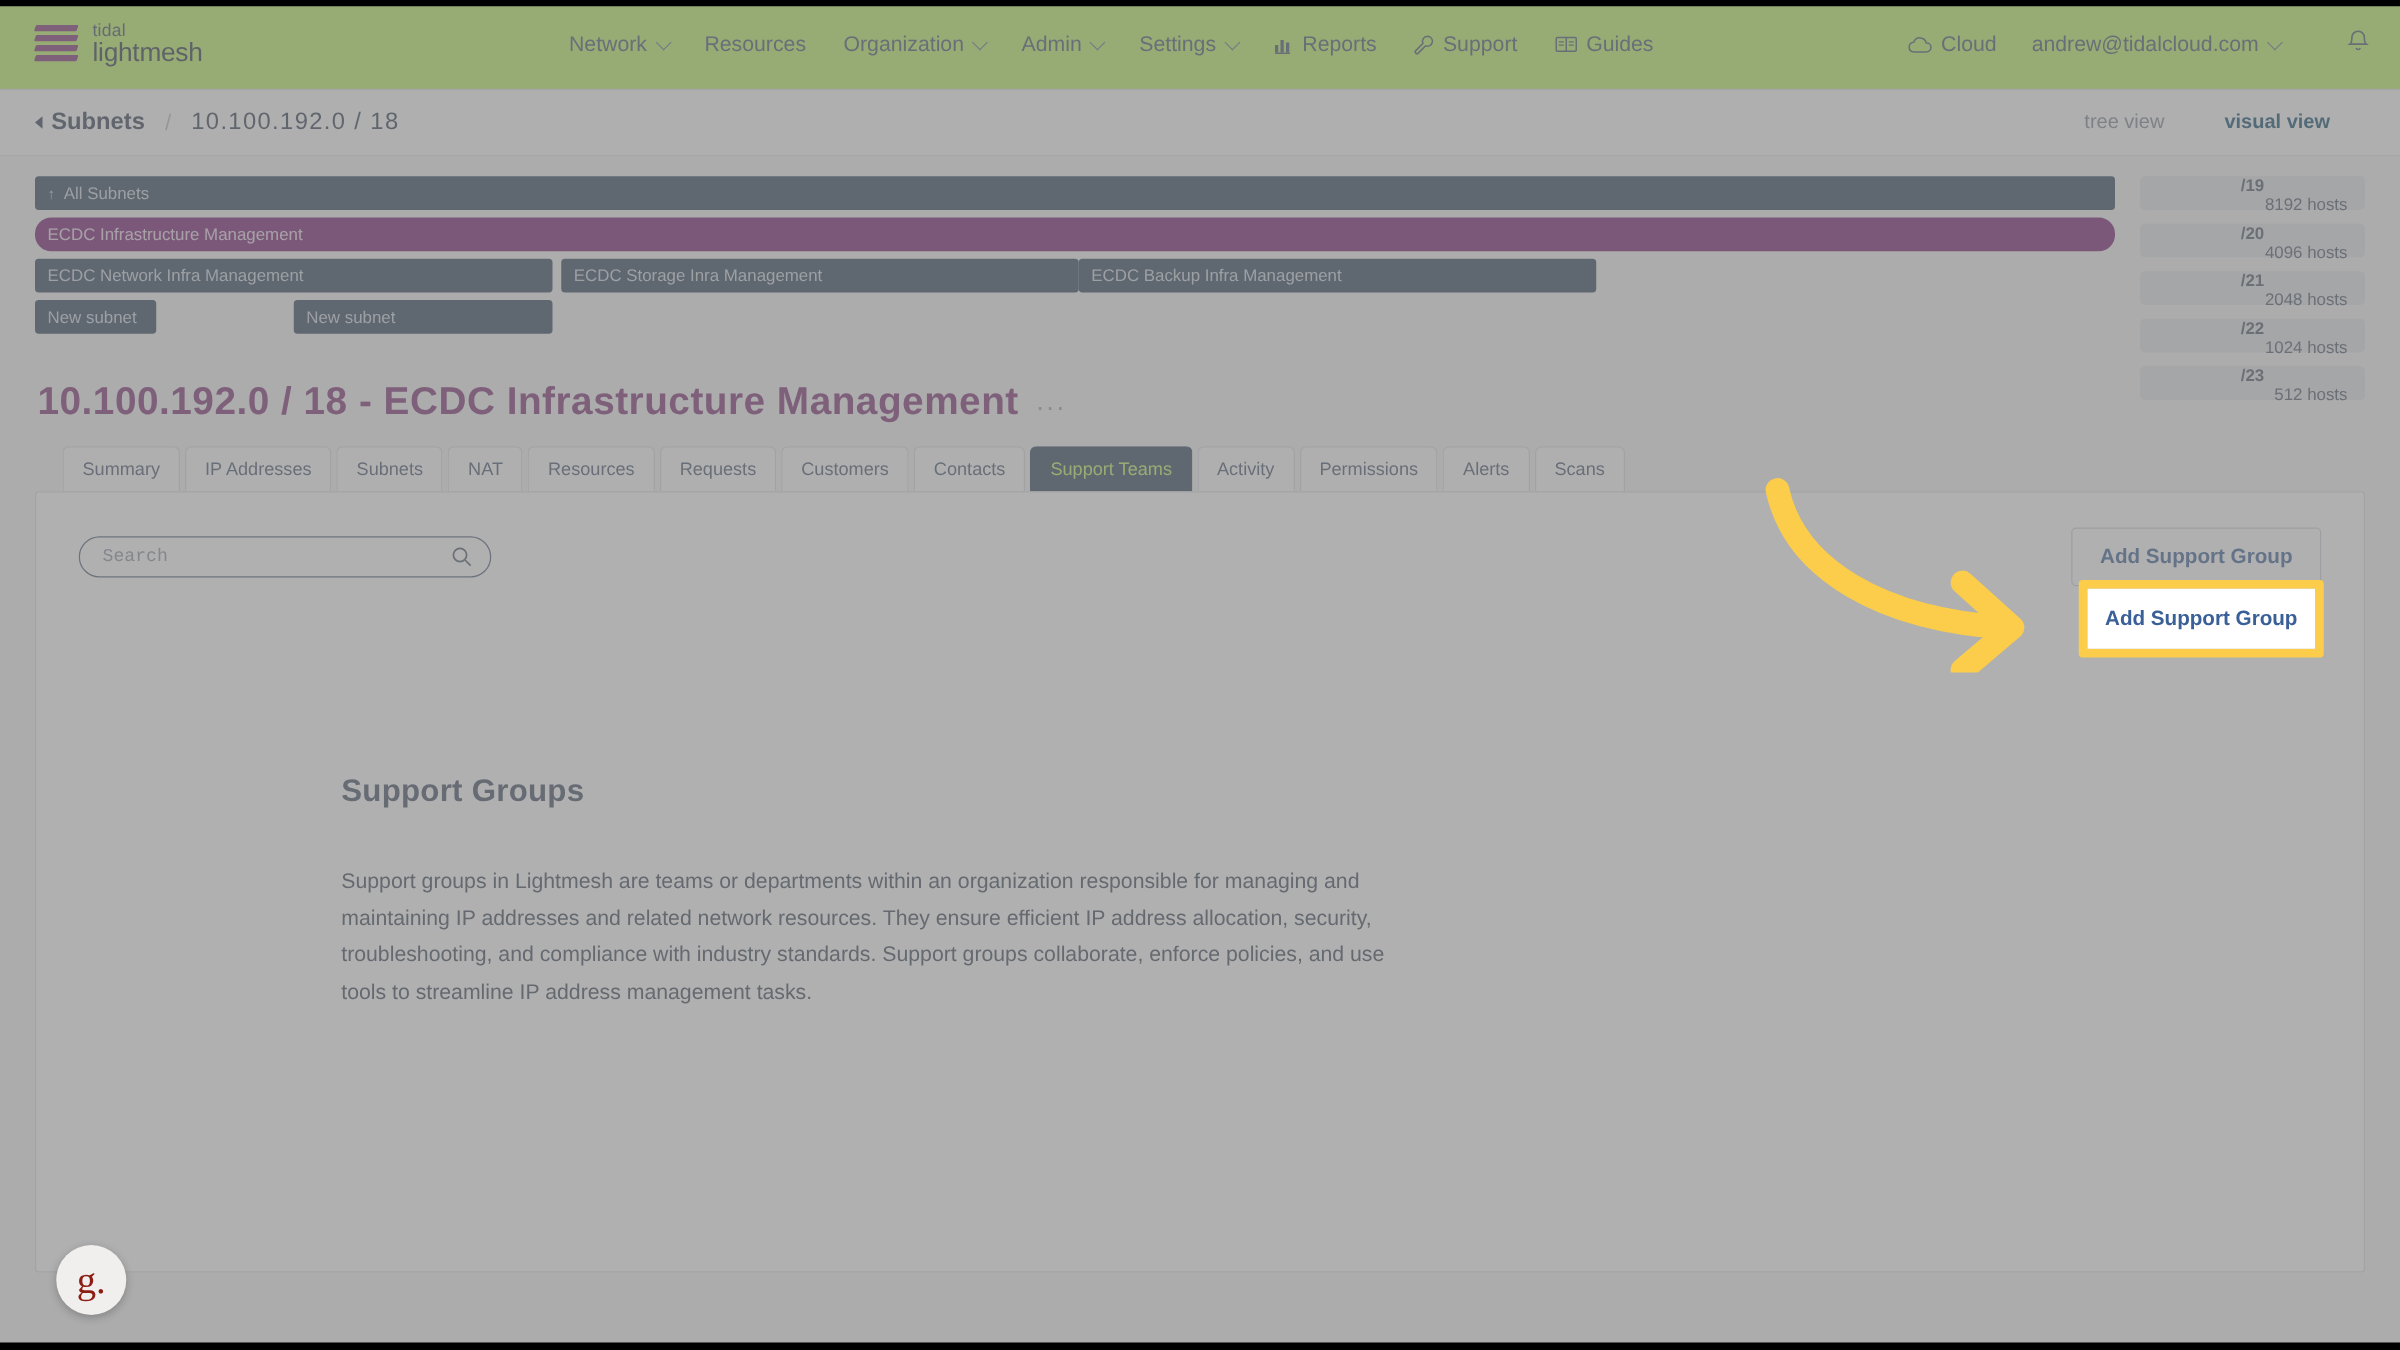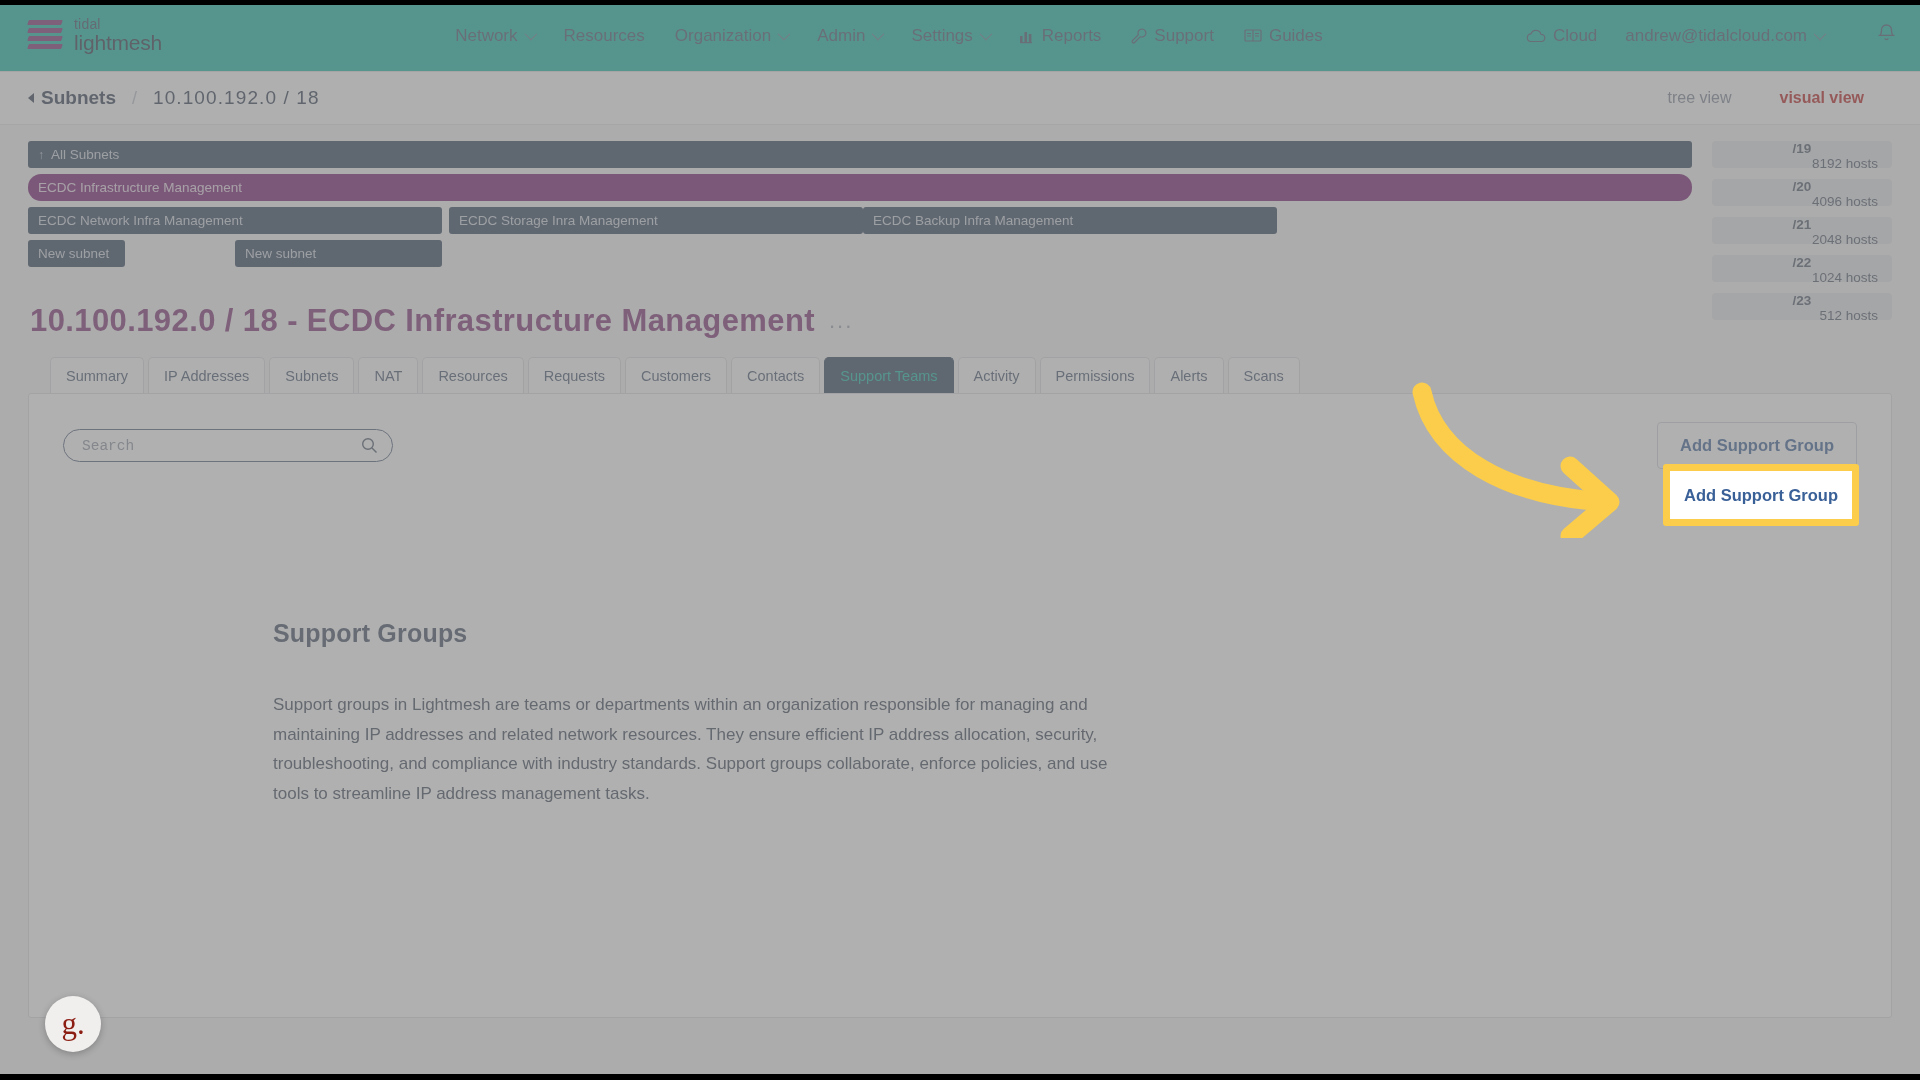--- a/index.html
+++ b/index.html
@@ -25,21 +25,21 @@
     inset: 0;
     background: rgba(128,128,128,0.62);
     pointer-events: none;
     z-index: 40;
   }
 
   
   .topbar {
     position: relative;
     height: 72px;
-    background: #14b8a6;
+    background: #bef264;
     border-bottom: 1px solid #e2e2e2;
     display: flex;
     align-items: center;
     padding: 0 24px 0 28px;
   }
 
   .brand { display: flex; align-items: center; gap: 12px; }
   .brand-mark {
     width: 34px; height: 34px;
     position: relative;
@@ -106,21 +106,21 @@
     border-top: 5px solid transparent;
     border-bottom: 5px solid transparent;
     border-right: 6px solid #2e3c52;
   }
   .crumb-sep { color: #b9bfc9; margin: 0 16px; font-size: 18px; }
   .crumb-current {
     font-size: 19px; color: #2e3c52; letter-spacing: 1.1px; font-weight: 500;
   }
   .viewtabs { margin-left: auto; display: flex; align-items: center; gap: 48px; padding-right: 28px;}
   .viewtab { font-size: 16px; color: #7b8494; cursor: pointer; }
-  .viewtab.active { color: #b91c1c; font-weight: 600; }
+  .viewtab.active { color: #0c4a6e; font-weight: 600; }
 
   
   .mapwrap {
     position: relative;
     padding: 16px 0 0 0;
     height: 160px;
   }
   .maprows { position: absolute; left: 28px; top: 16px; right: 215px; }
   .srow { position: relative; height: 27px; margin-bottom: 6px; }
   .sblock {
@@ -179,21 +179,21 @@
     background: #fdfdfd;
     color: #44546c;
     font-size: 14.5px;
     padding: 10px 15px 9px 15px;
     cursor: pointer;
     white-space: nowrap;
   }
   .tab.active {
     background: #2c4059;
     border-color: #2c4059;
-    color: #14b8a6;
+    color: #bef264;
   }
 
   
   .panel {
     margin: 0 28px 0 28px;
     background: #ffffff;
     border: 1px solid #dcdee2;
     border-radius: 3px;
     height: 625px;
     position: relative;

